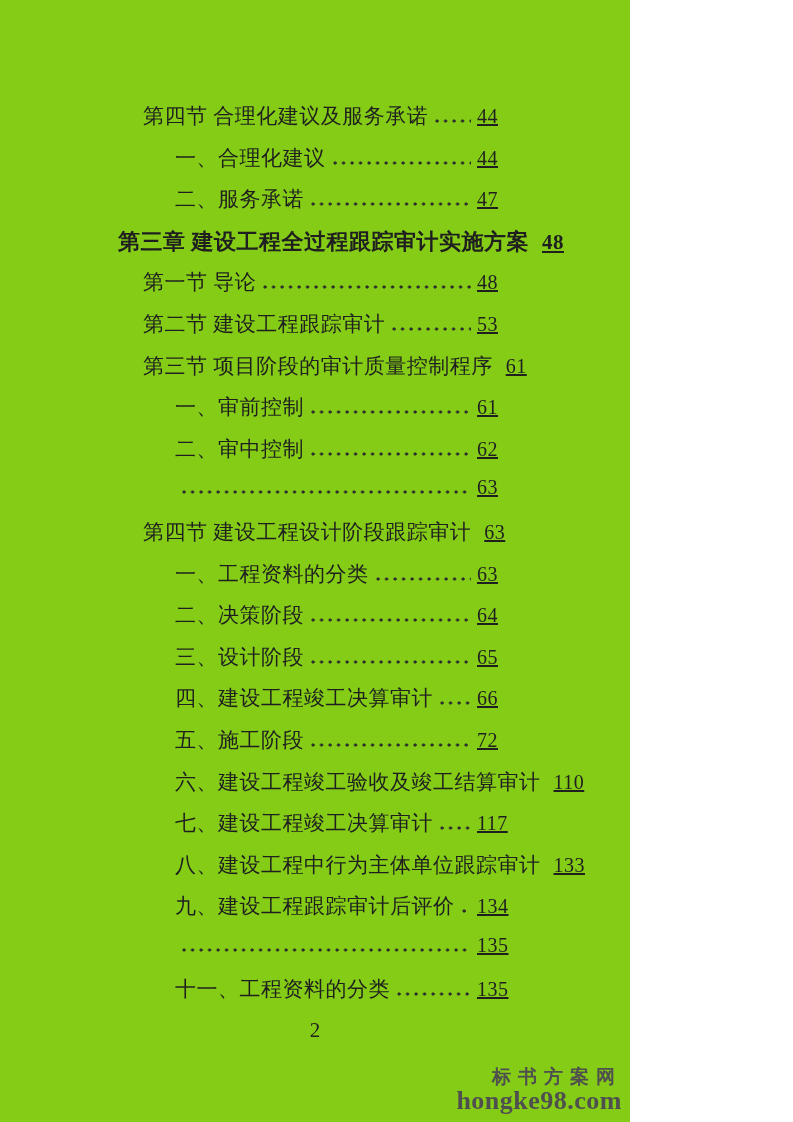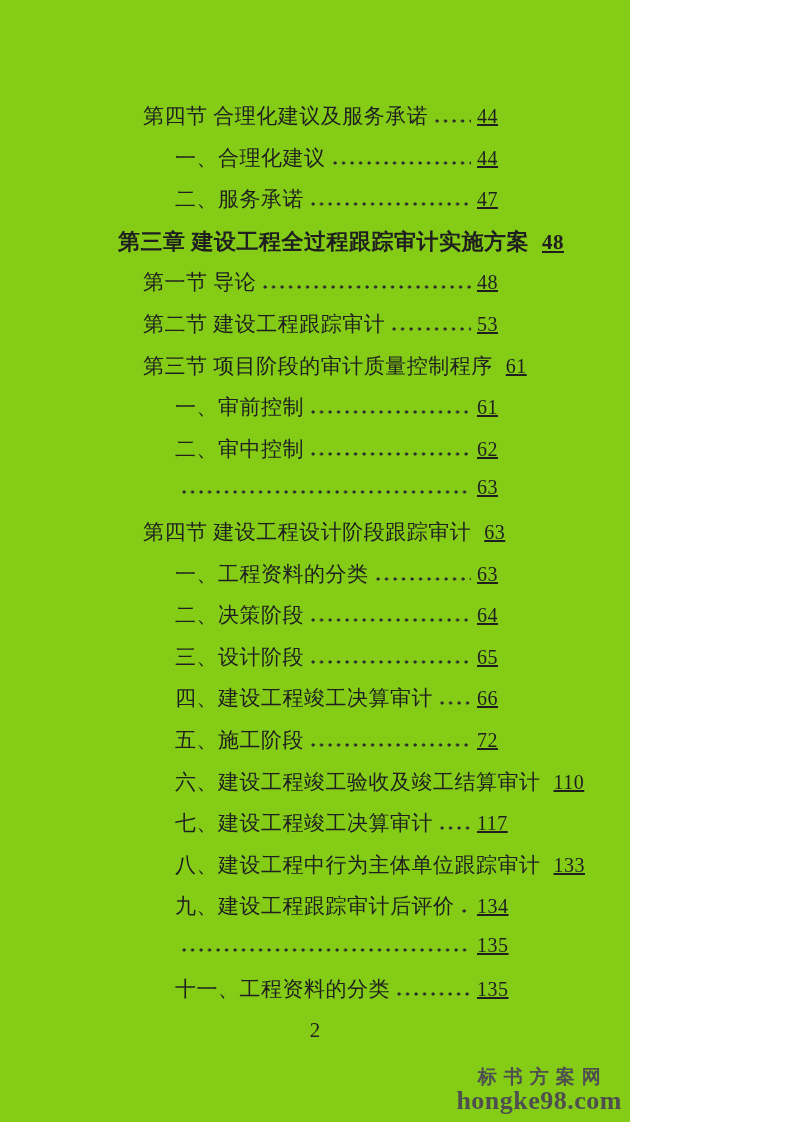--- a/index.html
+++ b/index.html
@@ -64,21 +64,21 @@
     right: 0;
     top: 1018px;
     text-align: center;
     font-size: 21px;
     color: #222222;
   }
   .watermark {
     position: absolute;
     right: 8px;
     bottom: 8px;
-    text-align: center;
+    text-align: right;
     color: #4f4f4f;
     font-family: "Liberation Sans", "DejaVu Sans", sans-serif;
     line-height: 1.05;
   }
   .wm-cn {
     font-size: 19px;
     font-weight: bold;
     letter-spacing: 7px;
     text-indent: 7px;
   }

